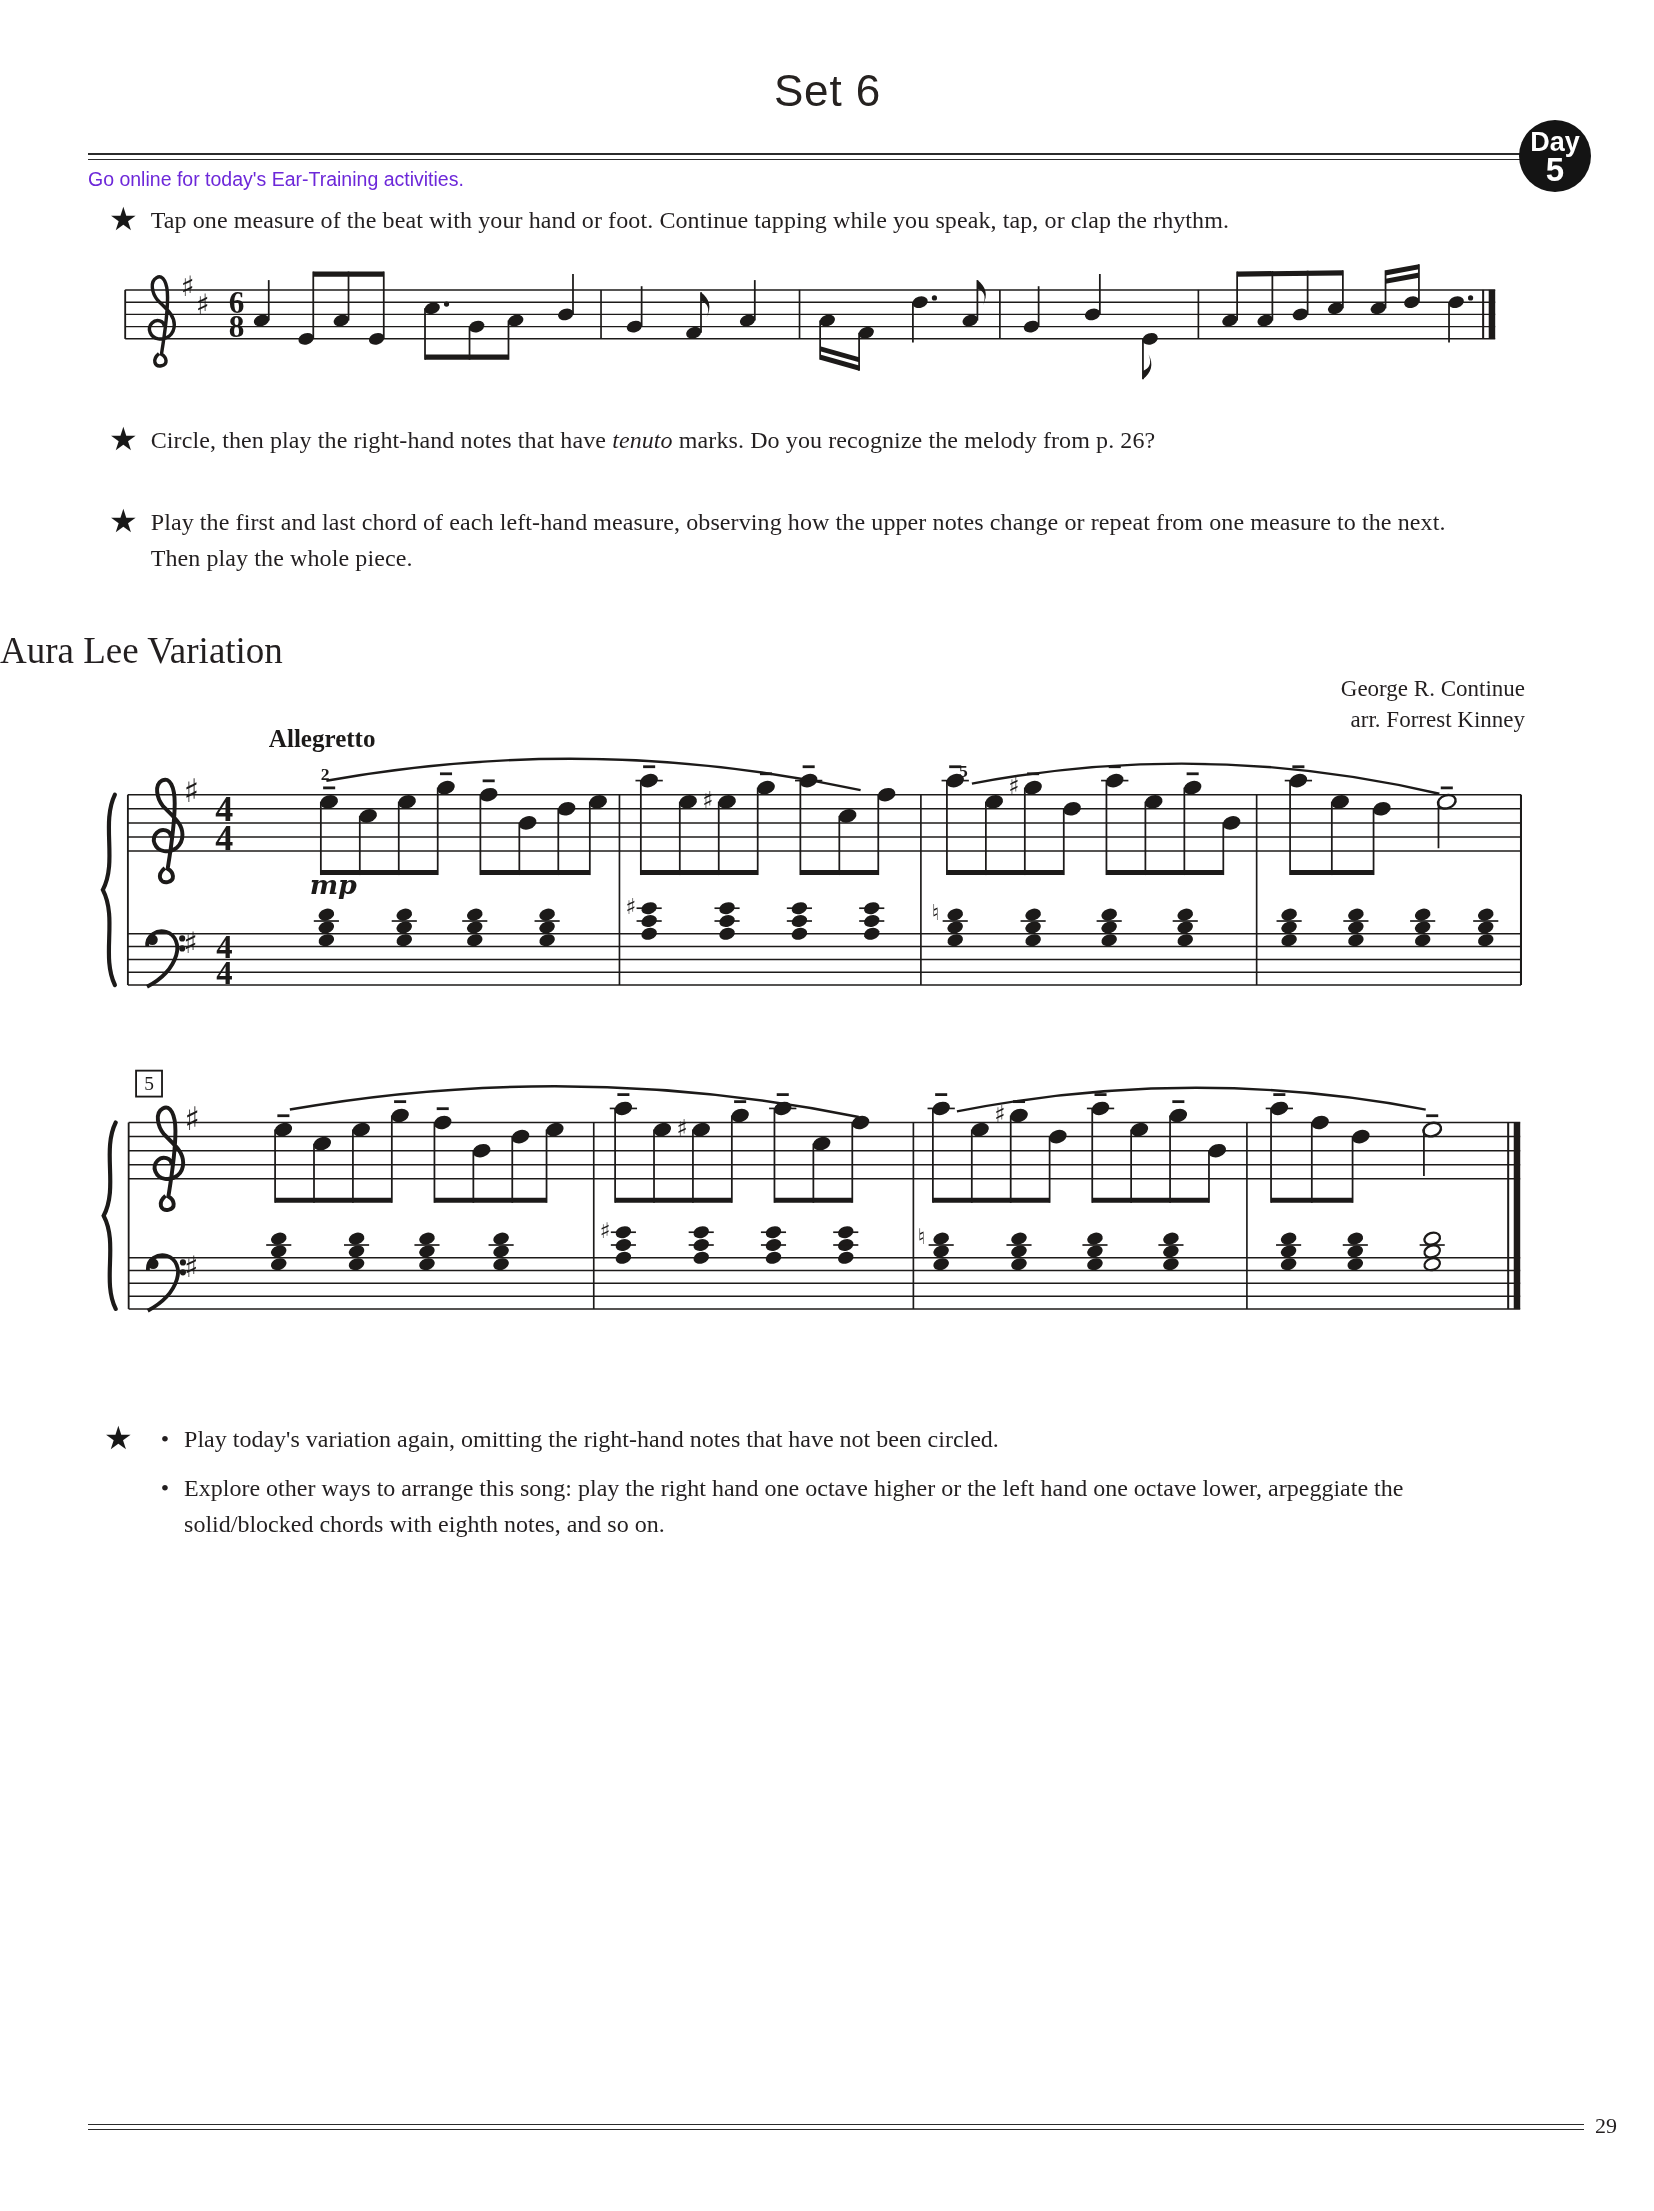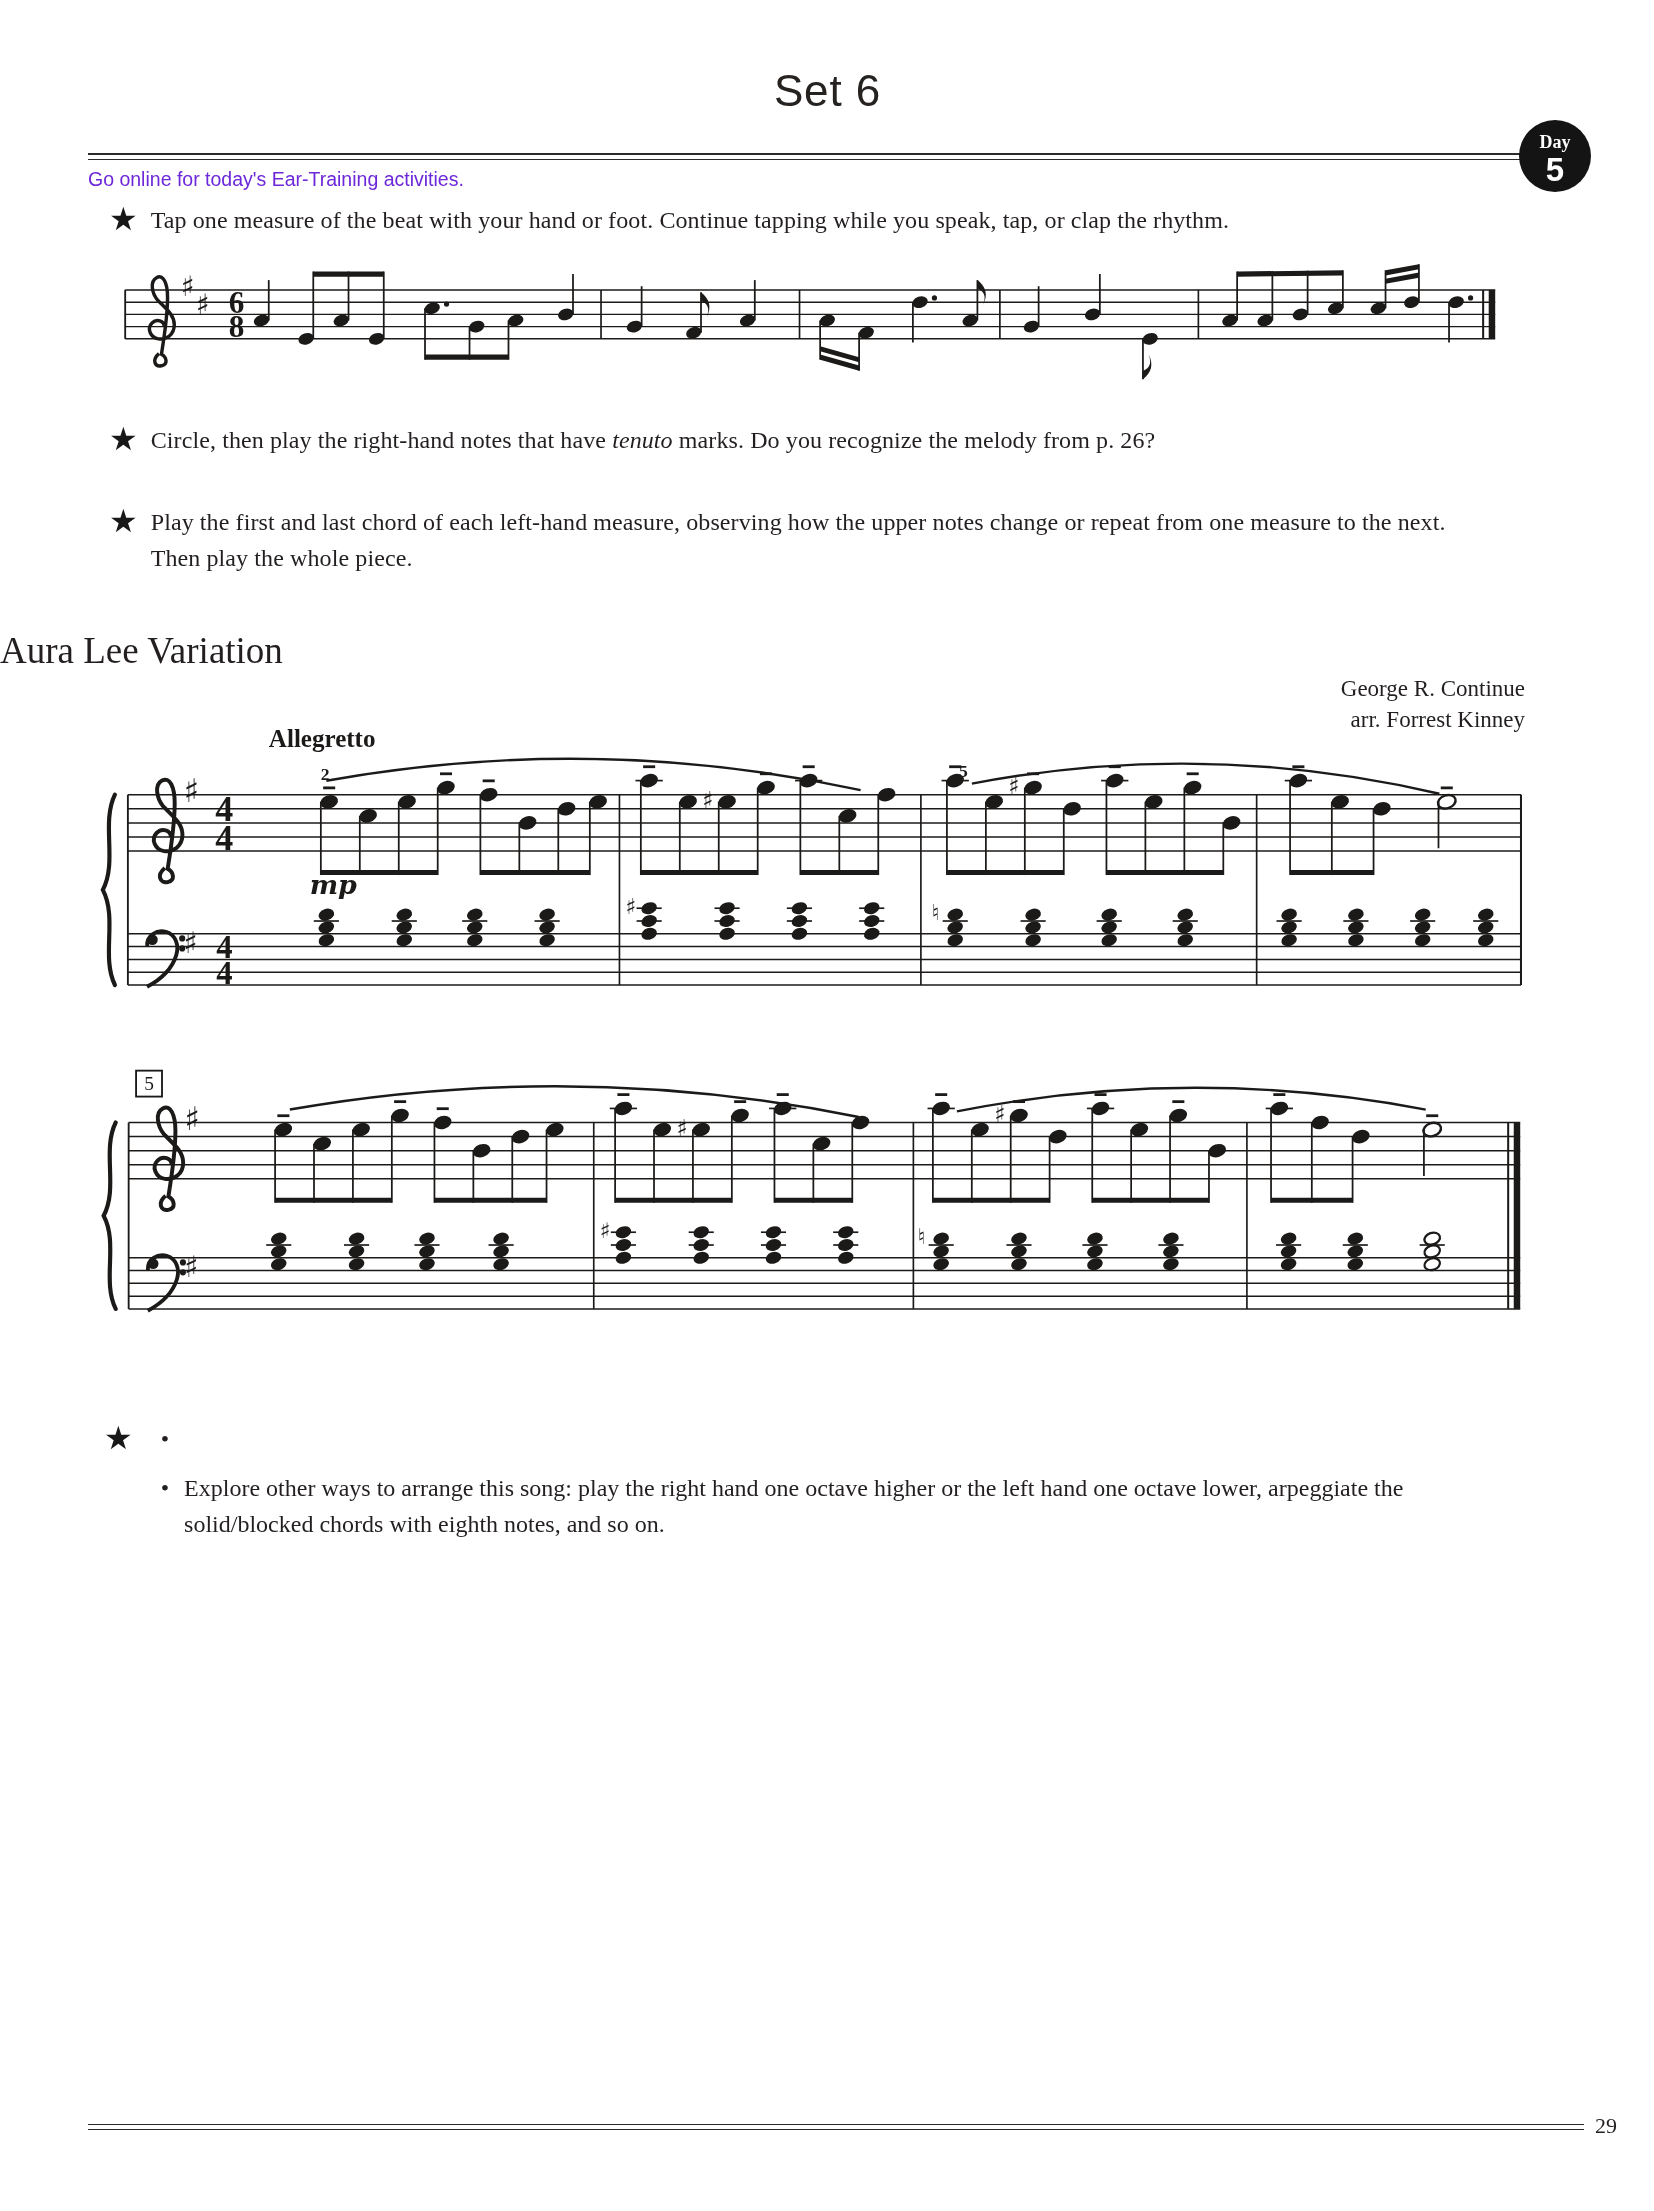--- a/index.html
+++ b/index.html
@@ -8,21 +8,21 @@
   .page-title{position:absolute;top:37px;left:0;right:0;text-align:center;
         font-family:"Liberation Sans",sans-serif;font-weight:300;font-size:44px;
         letter-spacing:0.9px;color:#262220;}
   .rule-top{position:absolute;top:153px;left:88px;width:1439px;height:3.7px;
         border-top:2.3px solid #2b2b2b;border-bottom:1.9px solid #2b2b2b;}
   .rule-bottom{position:absolute;top:2124px;left:88px;width:1496px;height:3.7px;
         border-top:1.9px solid #2b2b2b;border-bottom:1.9px solid #2b2b2b;}
   .day-badge{position:absolute;left:1519px;top:120px;width:72px;height:72px;border-radius:50%;
         background:#141414;color:#fff;text-align:center;
         font-family:"Liberation Sans",sans-serif;font-weight:bold;}
-  .day-badge .d1{font-size:18px;margin-top:12px;line-height:20.4px;font-family:Liberation Serif, serif;}
+  .day-badge .d1{font-size:27px;margin-top:12px;line-height:20.4px;}
   .day-badge .d2{font-size:33px;line-height:33px;margin-top:0.9px;}
   .online-note{position:absolute;top:168px;left:88px;font-family:"Liberation Sans",sans-serif;
         font-size:19.5px;color:#6d28d9;}
   .instr{position:absolute;display:flex;align-items:flex-start;}
   .star{font-family:"DejaVu Sans",sans-serif;font-size:32px;line-height:1.1;color:#181818;
         margin-right:13px;flex:none;}
   .itxt{font-size:24px;line-height:1.5;letter-spacing:0.1px;}
   .piece-title{position:absolute;top:629px;left:0;right:0;text-align:left;font-size:37px;}
   .credits{position:absolute;top:673px;right:130px;text-align:right;font-size:23px;line-height:31px;}
   .closing{position:absolute;top:1421px;left:104px;display:flex;align-items:flex-start;}
@@ -526,20 +526,21 @@
       <path d="M1032 1198 Q 1285 1148 1538 1196" fill="none" stroke="#1c1a19" stroke-width="2.6"></path>
       <rect x="146" y="1154" width="28" height="28" fill="none" stroke="#1c1a19" stroke-width="2"></rect>
       <text x="160" y="1175" class="t-mnum">5</text>
     </svg>
 
   <div class="closing">
     <span class="star">★</span>
     <div class="bullets">
       <div class="brow">
         <span class="bdot">•</span>
+        <div class="btxt">Play today's variation again, omitting the right-hand notes that have not been circled.</div>
       </div>
       <div class="brow">
         <span class="bdot">•</span>
         <div class="btxt" style="max-width:1317px;">Explore other ways to arrange this song: play the right hand one octave higher or the left hand one octave lower, arpeggiate the solid/blocked chords with eighth notes, and so on.</div>
       </div>
     </div>
   </div>
 
   <div class="rule-bottom"></div>
   <div class="page-num">29</div>

